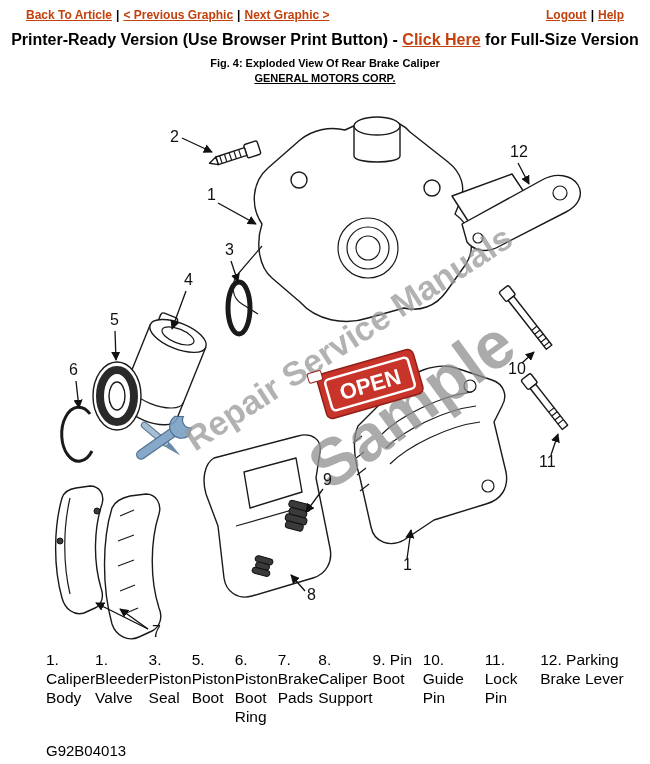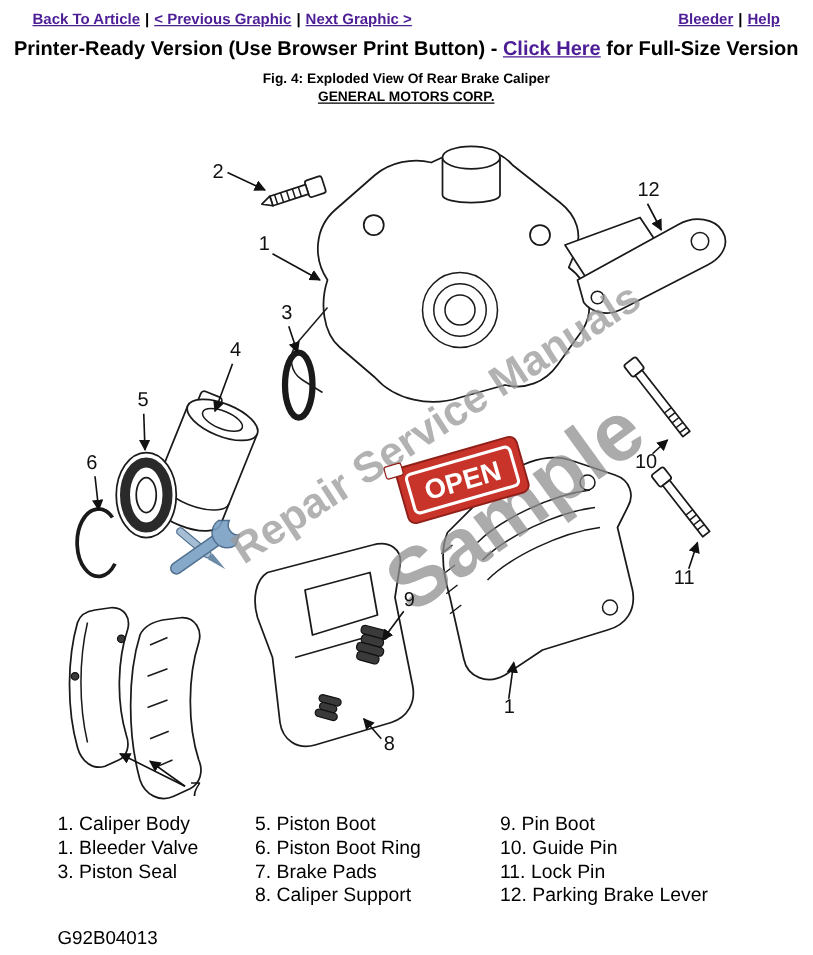--- a/index.html
+++ b/index.html
@@ -2,21 +2,21 @@
 <html><head>
 <meta charset="utf-8">
 <style>
   * { box-sizing: border-box; }
   html,body { margin:0; padding:0; }
   body {
     width:650px; height:764px; overflow:hidden;
     background:#ffffff; color:#000;
     font-family:"Liberation Sans", sans-serif;
   }
-  a { color:#4c1d95; text-decoration:underline; cursor:pointer; }
+  a { color:#c2410c; text-decoration:underline; cursor:pointer; }
   .topbar {
     display:flex; justify-content:space-between;
     padding:8px 26px 0 26px;
     font-size:12px; font-weight:bold;
   }
   .nav-group { white-space:nowrap; }
   .sep { color:#000; margin:0 4px; font-weight:bold; }
   .title-line {
     text-align:center; font-size:16px; font-weight:bold; margin-top:9px;
   }
@@ -26,37 +26,37 @@
 
   
   .part { fill:#ffffff; stroke:#1a1a1a; stroke-width:1.4; stroke-linejoin:round; }
   .detail { fill:none; stroke:#1a1a1a; stroke-width:1.2; }
   .dark { fill:#3a3a3a; stroke:#111; stroke-width:1; }
   .leader { fill:none; stroke:#111; stroke-width:1.3; }
   text.callout { font:16px "Liberation Sans", sans-serif; fill:#111; }
   text.wm { font-weight:bold; font-family:"Liberation Sans", sans-serif; }
 
   .legend { display:flex; padding-left:46px; margin-top:4px; font-size:15.5px; }
-  .legend .col { display:flex; flex-direction:column; }
+  .legend .col { display:flex; flex-direction:row; }
   .legend .col div { line-height:19px; }
   .col1 { width:158px; }
   .col2 { width:196px; }
   .figure-id { margin:16px 0 0 46px; font-size:15px; }
 </style>
 </head>
 <body>
 
 <div class="page">
 
   <div class="topbar">
     <div class="nav-group">
       <a>Back To Article</a><span class="sep">|</span><a>&lt; Previous Graphic</a><span class="sep">|</span><a>Next Graphic &gt;</a>
     </div>
     <div class="nav-group">
-      <a>Bleeder</a><span class="sep">|</span><a>Help</a>
+      <a>Logout</a><span class="sep">|</span><a>Help</a>
     </div>
   </div>
 
   <div class="title-line">
     <span>Printer-Ready Version (Use Browser Print Button) - </span><a>Click Here</a><span> for Full-Size Version</span>
   </div>
 
   <div class="fig-caption">Fig. 4: Exploded View Of Rear Brake Caliper</div>
   <div class="manufacturer">GENERAL MOTORS CORP.</div>
 

